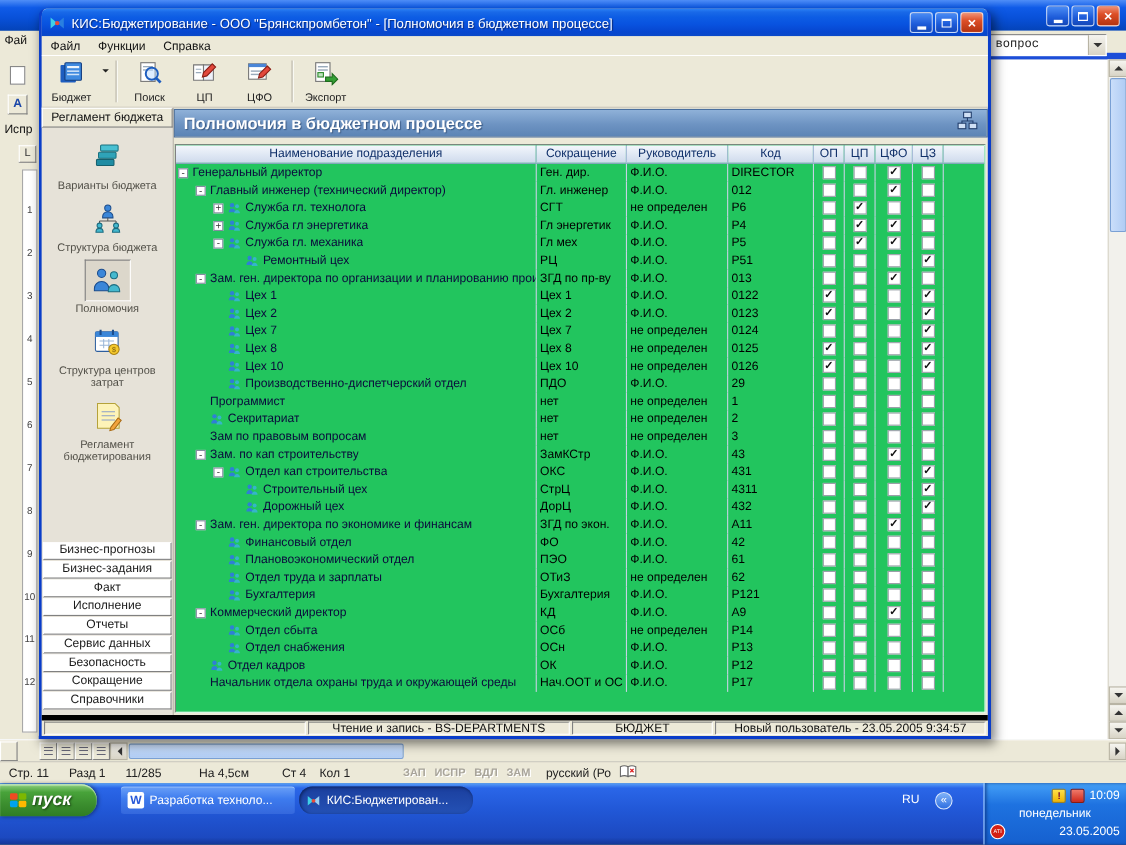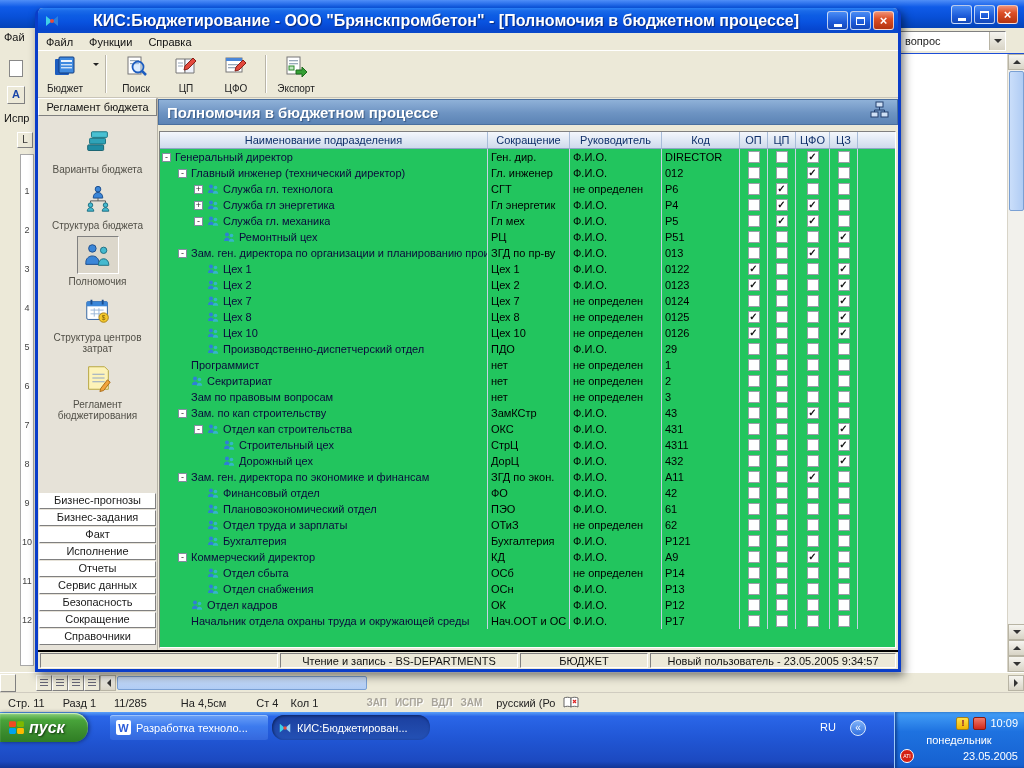--- a/index.html
+++ b/index.html
@@ -25,21 +25,21 @@
     border:1px solid;border-color:#fff #808080 #808080 #fff;color:#1a46a8;font-size:11px;font-weight:bold;
     text-align:center;line-height:15px;}
   .tabsel{position:absolute;left:17px;top:104px;width:16px;height:16px;background:#ece9d8;
     border:1px solid;border-color:#fff #808080 #808080 #fff;font-size:10px;color:#333;
     text-align:center;line-height:14px;}
   .vruler{position:absolute;left:20px;top:126px;width:14px;height:512px;background:#fff;
     border:1px solid #a8a8a8;display:flex;flex-direction:column;align-items:center;padding-top:16px;}
   .rnum{height:39px;font-size:9px;color:#444;display:flex;align-items:center;}
 
   .word-right{position:absolute;right:0;top:28px;width:140px;bottom:96px;background:#fff;}
-  .q-band{position:relative;height:26px;background:#ece9d8;border-bottom:1px solid #1d4ed8;}
+  .q-band{position:relative;height:26px;background:#ece9d8;border-bottom:6px solid #1d4ed8;font-family:Liberation Mono, monospace;}
   .q-combo{position:absolute;left:-10px;top:3px;width:132px;height:20px;background:#fff;
     border:1px solid;border-color:#808080 #fff #fff #808080;display:flex;align-items:center;}
   .q-text{flex:1;font-size:11px;color:#222;padding-left:30px;white-space:nowrap;overflow:hidden;}
   .q-drop{width:16px;height:18px;background:linear-gradient(180deg,#f4f3ee,#d8d4c6);
     border-left:1px solid #b8b4a4;display:flex;align-items:center;justify-content:center;}
   .tri-dn{width:0;height:0;border:4px solid transparent;border-top-color:#333;margin-top:4px;}
   .tri-up{width:0;height:0;border:4px solid transparent;border-bottom-color:#333;margin-bottom:4px;}
   .vscroll{position:absolute;right:0;top:26px;bottom:0;width:17px;background:#f2f1ec;border-left:1px solid #d8d4c8;}
   .sbtn{width:17px;height:16px;background:linear-gradient(180deg,#f6f5f0,#d8d4c6);
     border:1px solid #b8b4a4;display:flex;align-items:center;justify-content:center;}
@@ -68,22 +68,22 @@
   .ws{white-space:nowrap;}
   .ws.dim{color:#a8a49a;text-shadow:1px 1px 0 #fff;font-weight:bold;font-size:10px;}
 
   
   .app{position:absolute;left:35px;top:8px;width:866px;height:664px;background:#ece9d8;
     border:3px solid #0a3dc9;border-top:0;border-radius:7px 7px 0 0;display:flex;flex-direction:column;
     box-shadow:3px 4px 10px rgba(0,0,0,.5);z-index:10;}
   .titlebar{height:25px;border-radius:5px 5px 0 0;display:flex;align-items:center;padding:0 4px 0 6px;
     background:linear-gradient(180deg,#2a80f5 0%,#1969e8 12%,#0d5de4 30%,#0953e0 55%,#0646cf 85%,#0a49c8 100%);}
   .app-icon{width:16px;height:16px;margin-right:5px;flex:none;}
-  .app-title{flex:1;color:#fff;font-size:16px;font-weight:bold;white-space:nowrap;overflow:hidden;
-    text-shadow:1px 1px 1px #0a2a7a;text-align:center;}
+  .app-title{flex:1;color:#fff;font-size:12px;font-weight:normal;white-space:nowrap;overflow:hidden;
+    text-shadow:1px 1px 1px #0a2a7a;}
   .tb-btns{display:flex;gap:2px;}
 
   .menubar{height:18px;display:flex;align-items:center;background:#ece9d8;border-bottom:1px solid #fff;
     font-size:11px;color:#111;}
   .menu-item{padding:13px 8px;}
 
   .toolbar{height:47px;background:#ece9d8;border-bottom:1px solid #c9c5b8;display:flex;align-items:center;
     padding:1px 2px;}
   .tbtn{width:50px;height:43px;display:flex;flex-direction:column;align-items:center;justify-content:center;
     border:1px solid transparent;border-radius:2px;}
@@ -137,21 +137,21 @@
   .c.flagc{justify-content:center;}
   .indent{flex:none;height:1px;}
   .exp{flex:none;width:9px;height:9px;border:1px solid #848ca0;background:#fff;margin-right:4px;
     font-size:9px;line-height:7px;text-align:center;color:#333;}
   .dicon{flex:none;width:13px;height:12px;margin-right:3px;display:flex;}
   .dicon svg{width:12px;height:12px;}
   .ntext{font-size:11px;color:#0a0a3c;overflow:hidden;}
   .cb{width:12px;height:12px;border:1px solid #9aa0a8;background:#fff;display:inline-block;
     font-size:10px;line-height:10px;text-align:center;color:#111;font-weight:bold;}
 
-  .statusbar{height:19px;background:#ece9d8;display:flex;gap:2px;padding:1px 2px;border-top:2px solid #000000;}
+  .statusbar{height:19px;background:#ece9d8;display:flex;gap:2px;padding:1px 2px;border-top:5px solid #000000;}
   .seg{border:1px solid;border-color:#808080 #fff #fff #808080;font-size:11px;color:#111;
     display:flex;align-items:center;justify-content:center;white-space:nowrap;overflow:hidden;}
   .seg.s1{flex:1;}
   .seg.s2{width:238px;}
   .seg.s3{width:128px;}
   .seg.s4{width:246px;}
 
   
   .taskbar{position:absolute;left:0;top:712px;width:1024px;height:56px;z-index:30;
     background:linear-gradient(180deg,#5aa0f8 0%,#2a66e8 8%,#2157d6 45%,#1c49c0 88%,#133595 100%);}

